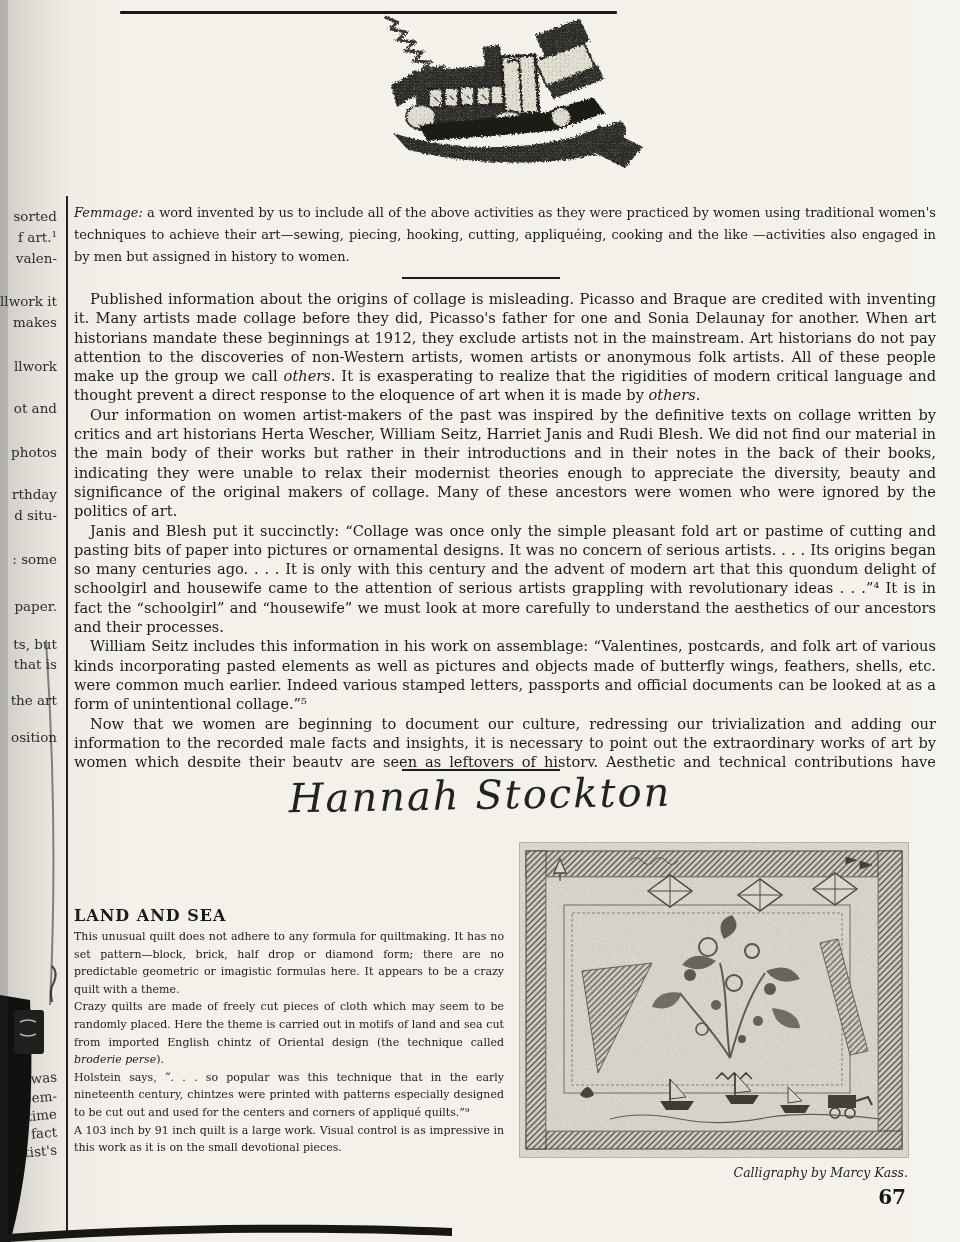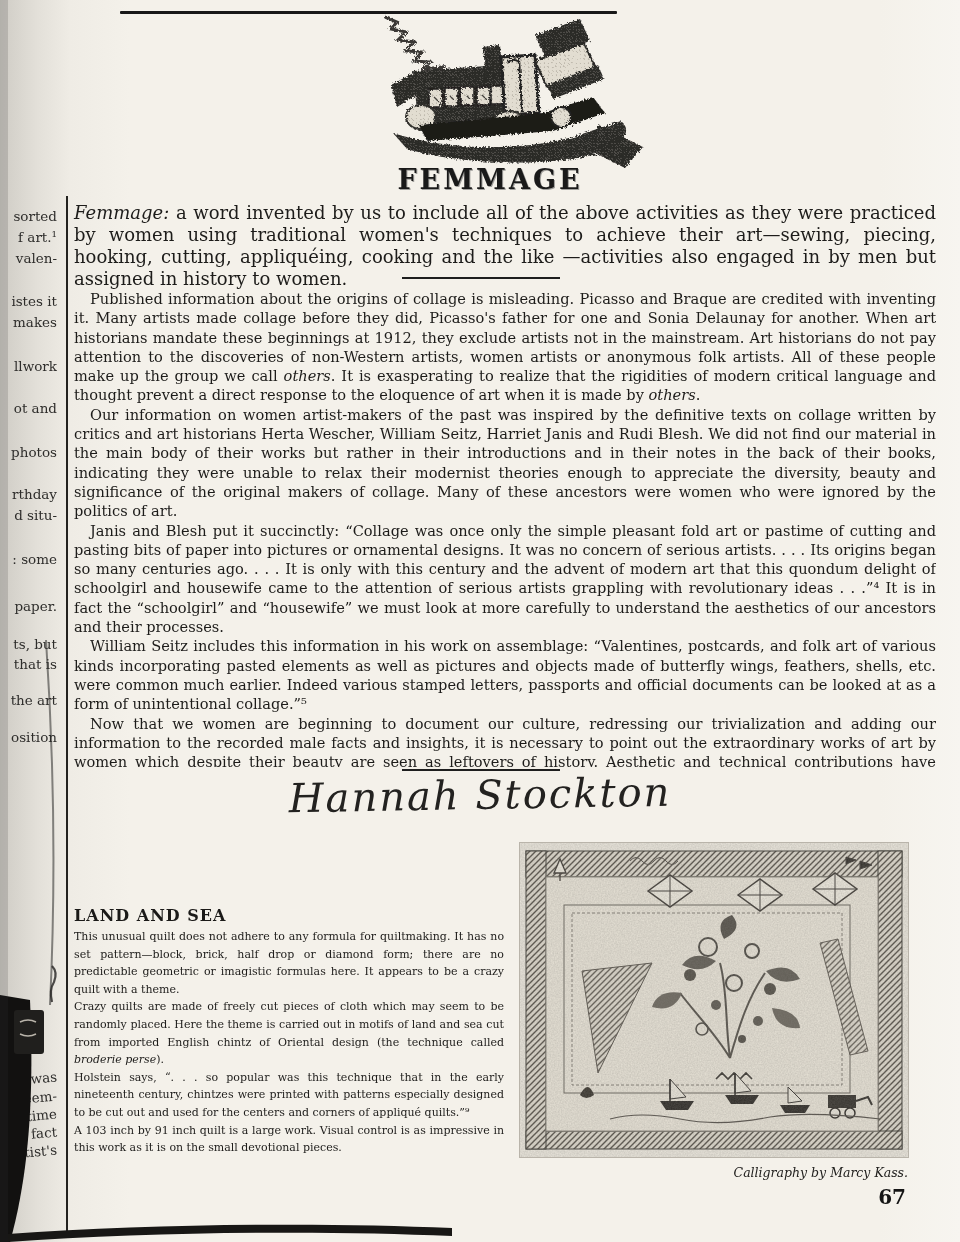--- a/index.html
+++ b/index.html
@@ -13,21 +13,21 @@
   .top-rule{left:120px;top:11px;width:497px;height:3px;background:#181818;border-radius:1px;}
   .illu{left:383px;top:13px;width:265px;height:160px;}
   .page-title{left:375px;top:164px;width:230px;text-align:center;font-size:27px;font-weight:bold;
     letter-spacing:3px;color:#191919;text-shadow:1px 1px 0 rgba(90,90,90,.55);}
   
   #margin-col{left:0;top:0;width:62px;height:1242px;}
   .frag{position:absolute;right:5px;width:57px;text-align:right;font-size:13.5px;color:#2e2d2b;white-space:nowrap;}
   .frag.tilt{transform:rotate(-5deg);}
   .divider{left:66px;top:196px;width:2px;height:1039px;background:#23221f;}
   
-  .intro{left:74px;top:202px;width:862px;font-size:18px;line-height:22px;text-align:justify;}
+  .intro{left:74px;top:202px;width:862px;font-size:13px;line-height:22px;text-align:justify;}
   .rule-short{width:158px;height:2px;background:#1e1e1e;}
   .r1{left:402px;top:277px;}
   .r2{left:402px;top:769px;}
   #body-paras{left:74px;top:289px;width:862px;height:478px;overflow:hidden;
     font-size:14.6px;line-height:19.3px;text-align:justify;}
   #body-paras p{margin:0;text-indent:16px;}
   em{font-style:italic;}
   .signature{left:280px;top:772px;width:400px;text-align:center;font-style:italic;font-size:40px;
     color:#232220;letter-spacing:2px;transform:rotate(-1deg);}
   
@@ -42,21 +42,21 @@
 </style>
 </head>
 <body>
 
 <div class="page">
 
   <div id="margin-col" class="abs">
       <div class="frag" style="top: 208px;">sorted</div>
       <div class="frag" style="top: 229px;">f art.¹</div>
       <div class="frag" style="top: 250px;">valen-</div>
-      <div class="frag" style="top: 293px;">istes it</div>
+      <div class="frag" style="top: 293px;">llwork it</div>
       <div class="frag" style="top: 314px;">makes</div>
       <div class="frag" style="top: 358px; padding-left: 28px;">llwork</div>
       <div class="frag" style="top: 400px;">ot and</div>
       <div class="frag" style="top: 444px;">photos</div>
       <div class="frag" style="top: 486px;">rthday</div>
       <div class="frag" style="top: 507px;">d situ-</div>
       <div class="frag" style="top: 551px; padding-left: 18px;">: some</div>
       <div class="frag" style="top: 598px;">paper.</div>
       <div class="frag" style="top: 636px;">ts, but</div>
       <div class="frag" style="top: 656px;">that is</div>
@@ -111,21 +111,20 @@
       <circle cx="120" cy="110" r="1.5" fill="#3a3834"></circle>
         <circle cx="130" cy="106" r="1.5" fill="#3a3834"></circle>
         <circle cx="138" cy="112" r="1.5" fill="#3a3834"></circle>
       <polygon points="36,112 160,100 210,84 222,100 170,118 44,128" fill="#1c1b19"></polygon>
       <circle cx="178" cy="104" r="10" fill="url(#lstip)" stroke="#232220" stroke-width="2"></circle>
       <path d="M10,120 C60,136 130,140 190,124 L238,108 C250,118 240,130 218,140 C160,156 70,150 24,136 Z" fill="url(#stip)"></path>
       <polygon points="216,112 260,134 242,155 204,136" fill="url(#stip)"></polygon>
     </g>
   </svg>
 
-  <div class="abs page-title z2">FEMMAGE</div>
 
   <div id="intro" class="abs intro z2"><em>Femmage:</em><span> a word invented by us to include all of the above activities as they were practiced by women using traditional women's techniques to achieve their art—sewing, piecing, hooking, cutting, appliquéing, cooking and the like —activities also engaged in by men but assigned in history to women.</span></div>
 
   <div class="abs rule-short r1 z2"></div>
 
   <div id="body-paras" class="abs z2">
       <p><span>Published information about the origins of collage is misleading. Picasso and Braque are credited with inventing it. Many artists made collage before they did, Picasso's father for one and Sonia Delaunay for another. When art historians mandate these beginnings at 1912, they exclude artists not in the mainstream. Art historians do not pay attention to the discoveries of non-Western artists, women artists or anonymous folk artists. All of these people make up the group we call </span><em>others</em><span>. It is exasperating to realize that the rigidities of modern critical language and thought prevent a direct response to the eloquence of art when it is made by </span><em>others</em><span>.</span></p>
       <p><span>Our information on women artist-makers of the past was inspired by the definitive texts on collage written by critics and art historians Herta Wescher, William Seitz, Harriet Janis and Rudi Blesh. We did not find our material in the main body of their works but rather in their introductions and in their notes in the back of their books, indicating they were unable to relax their modernist theories enough to appreciate the diversity, beauty and significance of the original makers of collage. Many of these ancestors were women who were ignored by the politics of art.</span></p>
       <p><span>Janis and Blesh put it succinctly: “Collage was once only the simple pleasant fold art or pastime of cutting and pasting bits of paper into pictures or ornamental designs. It was no concern of serious artists. . . . Its origins began so many centuries ago. . . . It is only with this century and the advent of modern art that this quondum delight of schoolgirl and housewife came to the attention of serious artists grappling with revolutionary ideas . . .”⁴ It is in fact the “schoolgirl” and “housewife” we must look at more carefully to understand the aesthetics of our ancestors and their processes.</span></p>
       <p><span>William Seitz includes this information in his work on assemblage: “Valentines, postcards, and folk art of various kinds incorporating pasted elements as well as pictures and objects made of butterfly wings, feathers, shells, etc. were common much earlier. Indeed various stamped letters, passports and official documents can be looked at as a form of unintentional collage.”⁵</span></p>

